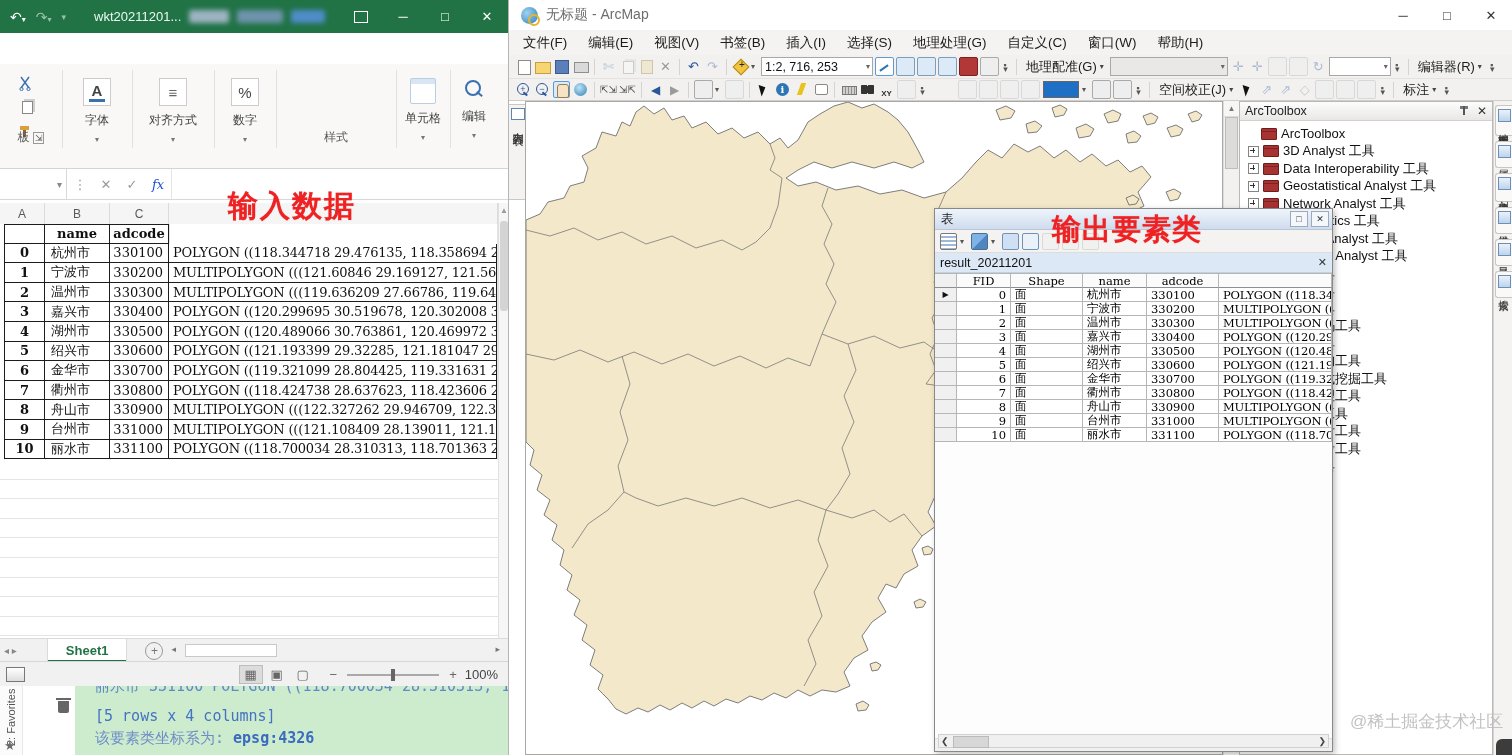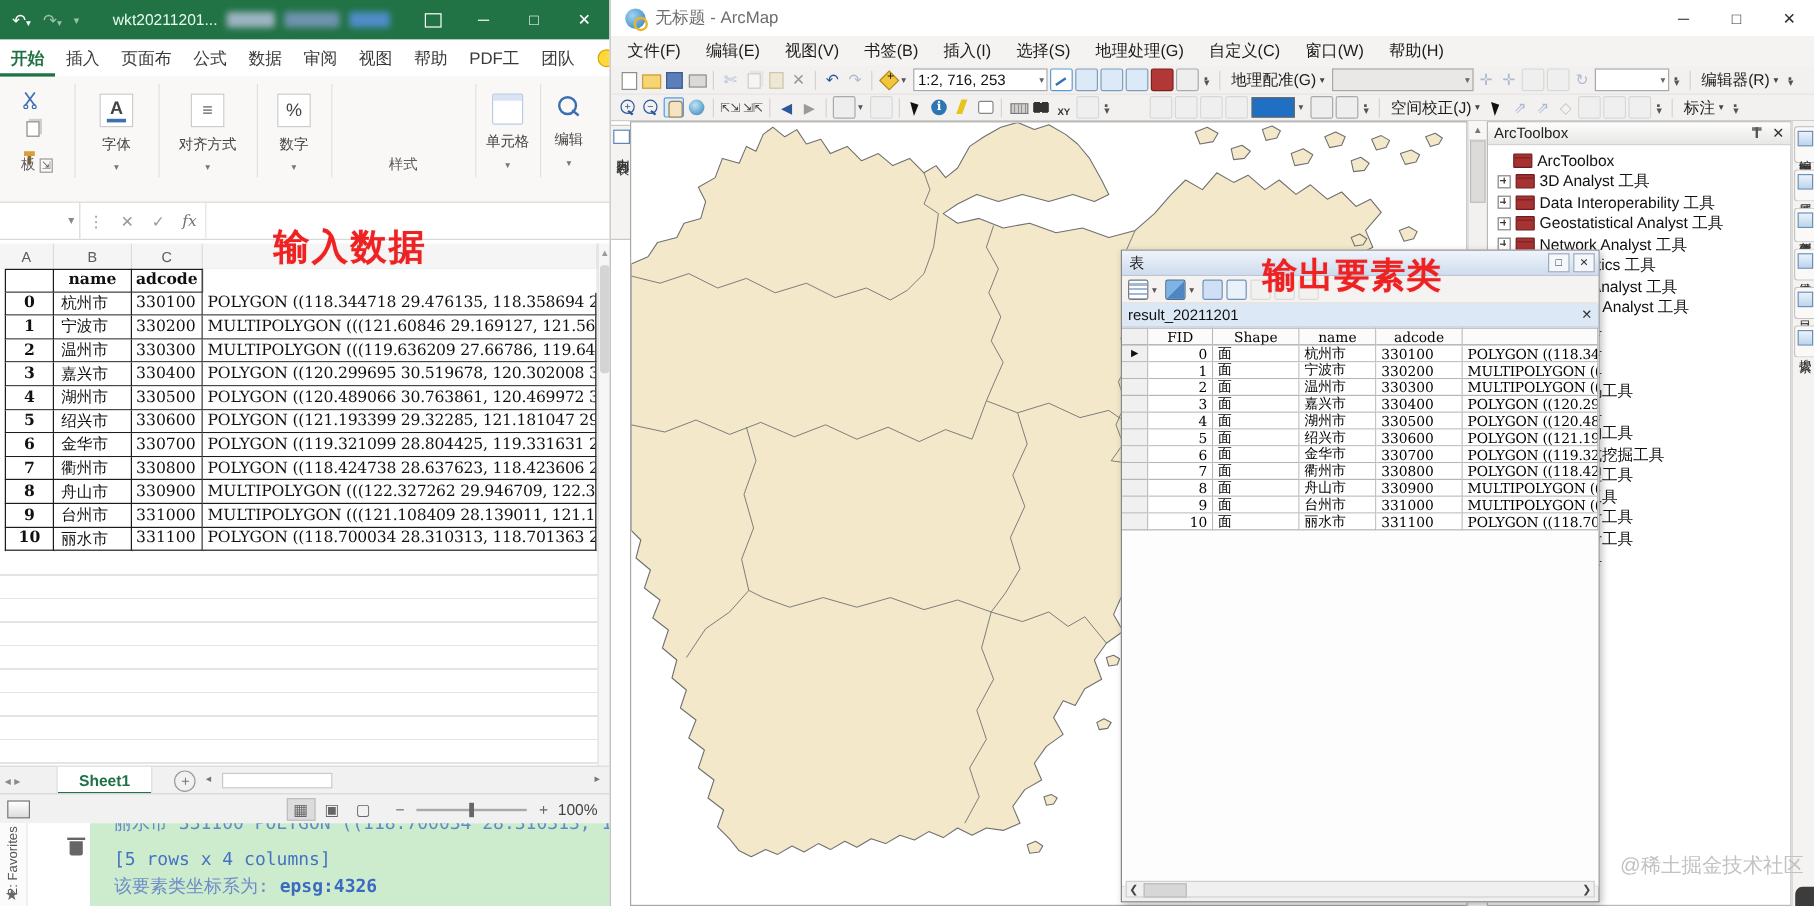--- a/index.html
+++ b/index.html
@@ -20,21 +20,21 @@
   .rb-group{position:absolute;top:6px;bottom:20px;border-right:1px solid #e3e1de}
   .rb-label{position:absolute;bottom:2px;left:0;right:0;text-align:center;font-size:12px;color:#5c5b59}
   .rb-big{display:flex;flex-direction:column;align-items:center;justify-content:flex-start;padding-top:8px;gap:6px;height:100%;box-sizing:border-box;font-size:12px;color:#444}
   .rb-caret:after{content:"▾";font-size:8px;color:#777;display:block;text-align:center}
   .rb-item{display:flex;align-items:center;gap:5px;font-size:12px;color:#3b3a39;height:20px;white-space:nowrap}
   .rb-item:after{content:"▾";font-size:8px;color:#777;margin-left:2px}
   .mini{width:14px;height:14px;flex:none;border-radius:2px}
   .xl-formula{position:absolute;left:0;top:169px;width:508px;height:30px;background:#fff;border-bottom:1px solid #d8d8d8;display:flex;align-items:stretch}
   .namebox{width:62px;border-right:1px solid #d8d8d8;display:flex;align-items:center;justify-content:flex-end;color:#888;font-size:10px;padding-right:4px}
   .fbtn{width:26px;display:flex;align-items:center;justify-content:center;color:#9a9a9a;font-size:13px}
-  .fx{font-family:"DejaVu Serif",serif;font-style:italic;color:#737373}
+  .fx{font-family:"DejaVu Serif",serif;font-style:italic;color:#1d4ed8}
   .fieldin{flex:1;border-left:1px solid #e4e4e4}
   .xl-colhdr{position:absolute;left:0;top:203px;width:498px;height:21px;background:#f5f5f5;border-bottom:1px solid #cfcecd;color:#5a5a5a;font-size:12px}
   .colhdr-cell{position:absolute;top:0;height:21px;display:flex;align-items:center;justify-content:center;border-right:1px solid #dcdbda;box-sizing:border-box}
   .xl-grid{position:absolute;left:0;top:224px;width:498px;height:414px;background:#fff}
   .gridlines{position:absolute;left:0;top:236px;width:498px;height:178px;
      background:repeating-linear-gradient(to bottom,#fff 0 18.6px,#e4e4e4 18.6px 19.6px)}
   .vline{position:absolute;top:0;height:414px;width:1px;background:#e4e4e4}
   .xl-table{position:absolute;left:4px;top:0;width:493px;font-family:"DejaVu Serif",serif;font-size:13px;color:#111}
   .xl-hrow,.xl-row{display:flex;height:19.6px;box-sizing:border-box}
   .xc{border-right:1px solid #1c1c1c;border-bottom:1px solid #1c1c1c;box-sizing:border-box;display:flex;align-items:center;overflow:hidden;white-space:nowrap;background:#fff}
@@ -207,37 +207,20 @@
     <span class="blurblk" style="width:34px;background:#4f8cc9"></span>
     <div style="flex:1"></div>
     <div class="winbtn">
         <span style="border:1px solid #fff;width:12px;height:10px;display:block"></span>
       </div>
     <div class="winbtn">─</div>
     <div class="winbtn">□</div>
     <div class="winbtn">✕</div>
   </div>
 
-  <div class="xl-tabs">
-    <span class="xl-tab active">开始</span>
-    <span style="display:flex;height:31px">
-
-    <span class="xl-tab">插入</span>
-        <span class="xl-tab">页面布</span>
-        <span class="xl-tab">公式</span>
-        <span class="xl-tab">数据</span>
-        <span class="xl-tab">审阅</span>
-        <span class="xl-tab">视图</span>
-        <span class="xl-tab">帮助</span>
-        <span class="xl-tab">PDF工</span>
-        <span class="xl-tab">团队</span>
-      </span>
-    <span class="bulb"></span>
-
-  </div>
 
   <div class="xl-ribbon">
     <div class="rb-group" style="left:0;width:62px">
       <div style="padding:6px 0 0 18px;display:flex;flex-direction:column;gap:7px">
         <svg width="15" height="15" viewBox="0 0 15 15">
             <line x1="3" y1="1" x2="11" y2="12" stroke="#3a6fb0" stroke-width="1.4"></line>
             <line x1="11" y1="1" x2="3" y2="12" stroke="#3a6fb0" stroke-width="1.4"></line>
             <circle cx="3.5" cy="13" r="1.6" fill="none" stroke="#3a6fb0"></circle>
             <circle cx="10.5" cy="13" r="1.6" fill="none" stroke="#3a6fb0"></circle>
           </svg>

